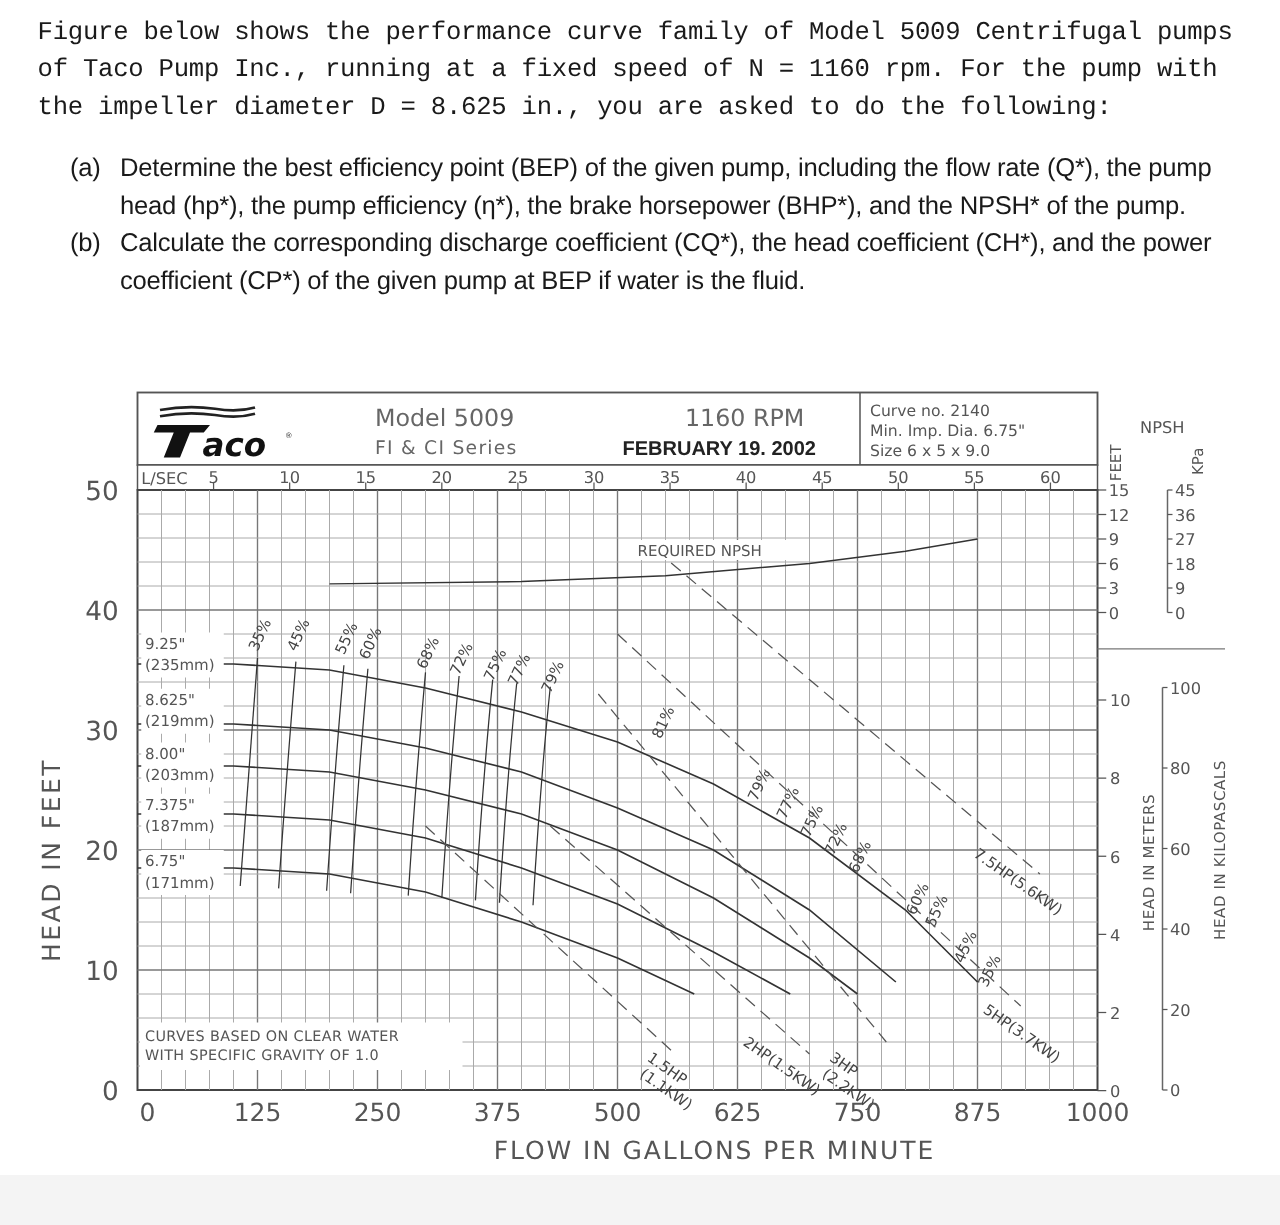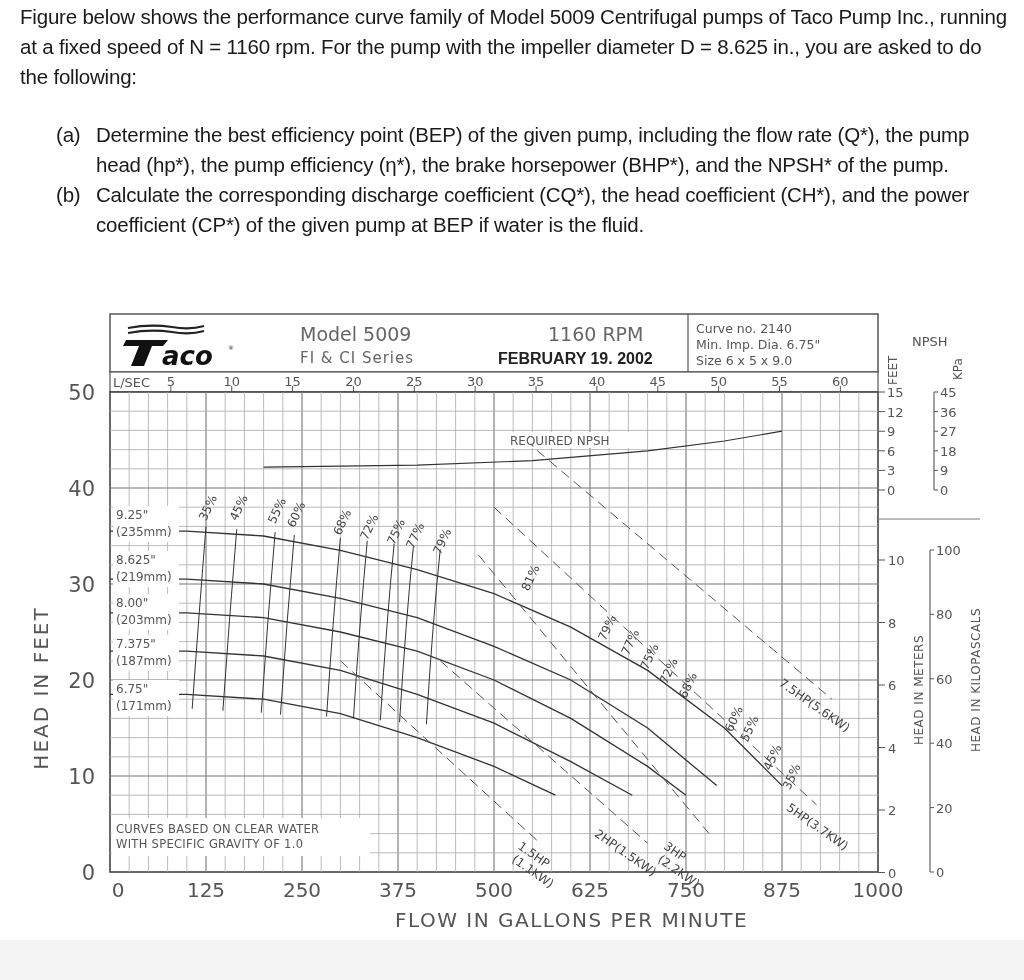--- a/index.html
+++ b/index.html
@@ -1,18 +1,18 @@
 <!DOCTYPE html>
 <html><head>
 <meta charset="utf-8">
 <style>
   html,body{margin:0;padding:0;background:#fff;}
   body{width:1024px;height:980px;position:relative;overflow:hidden;font-family:"Liberation Sans",sans-serif;color:#1a1a1a;}
   .problem{position:absolute;left:20px;top:2px;width:990px;font-family:"Liberation Sans",sans-serif;font-size:20.5px;line-height:30px;letter-spacing:-0.2px;}
-  .problem p{margin:0;}
+  .problem p{margin:10px;font-family:Liberation Mono, monospace;}
   .items{position:absolute;left:56px;top:120px;width:950px;font-size:20.5px;line-height:30px;letter-spacing:-0.2px;}
   .item{display:flex;margin-bottom:0;}
   .item .lbl{width:40px;flex:none;}
   .item .txt{flex:1;}
   .chart-wrap{position:absolute;left:0;top:300px;width:1024px;height:640px;}
   svg text{font-family:"DejaVu Sans",sans-serif;fill:#555;}
   .footer-band{position:absolute;left:0;top:940px;width:1024px;height:40px;background:#f4f4f4;}
 </style>
 </head>
 <body>

